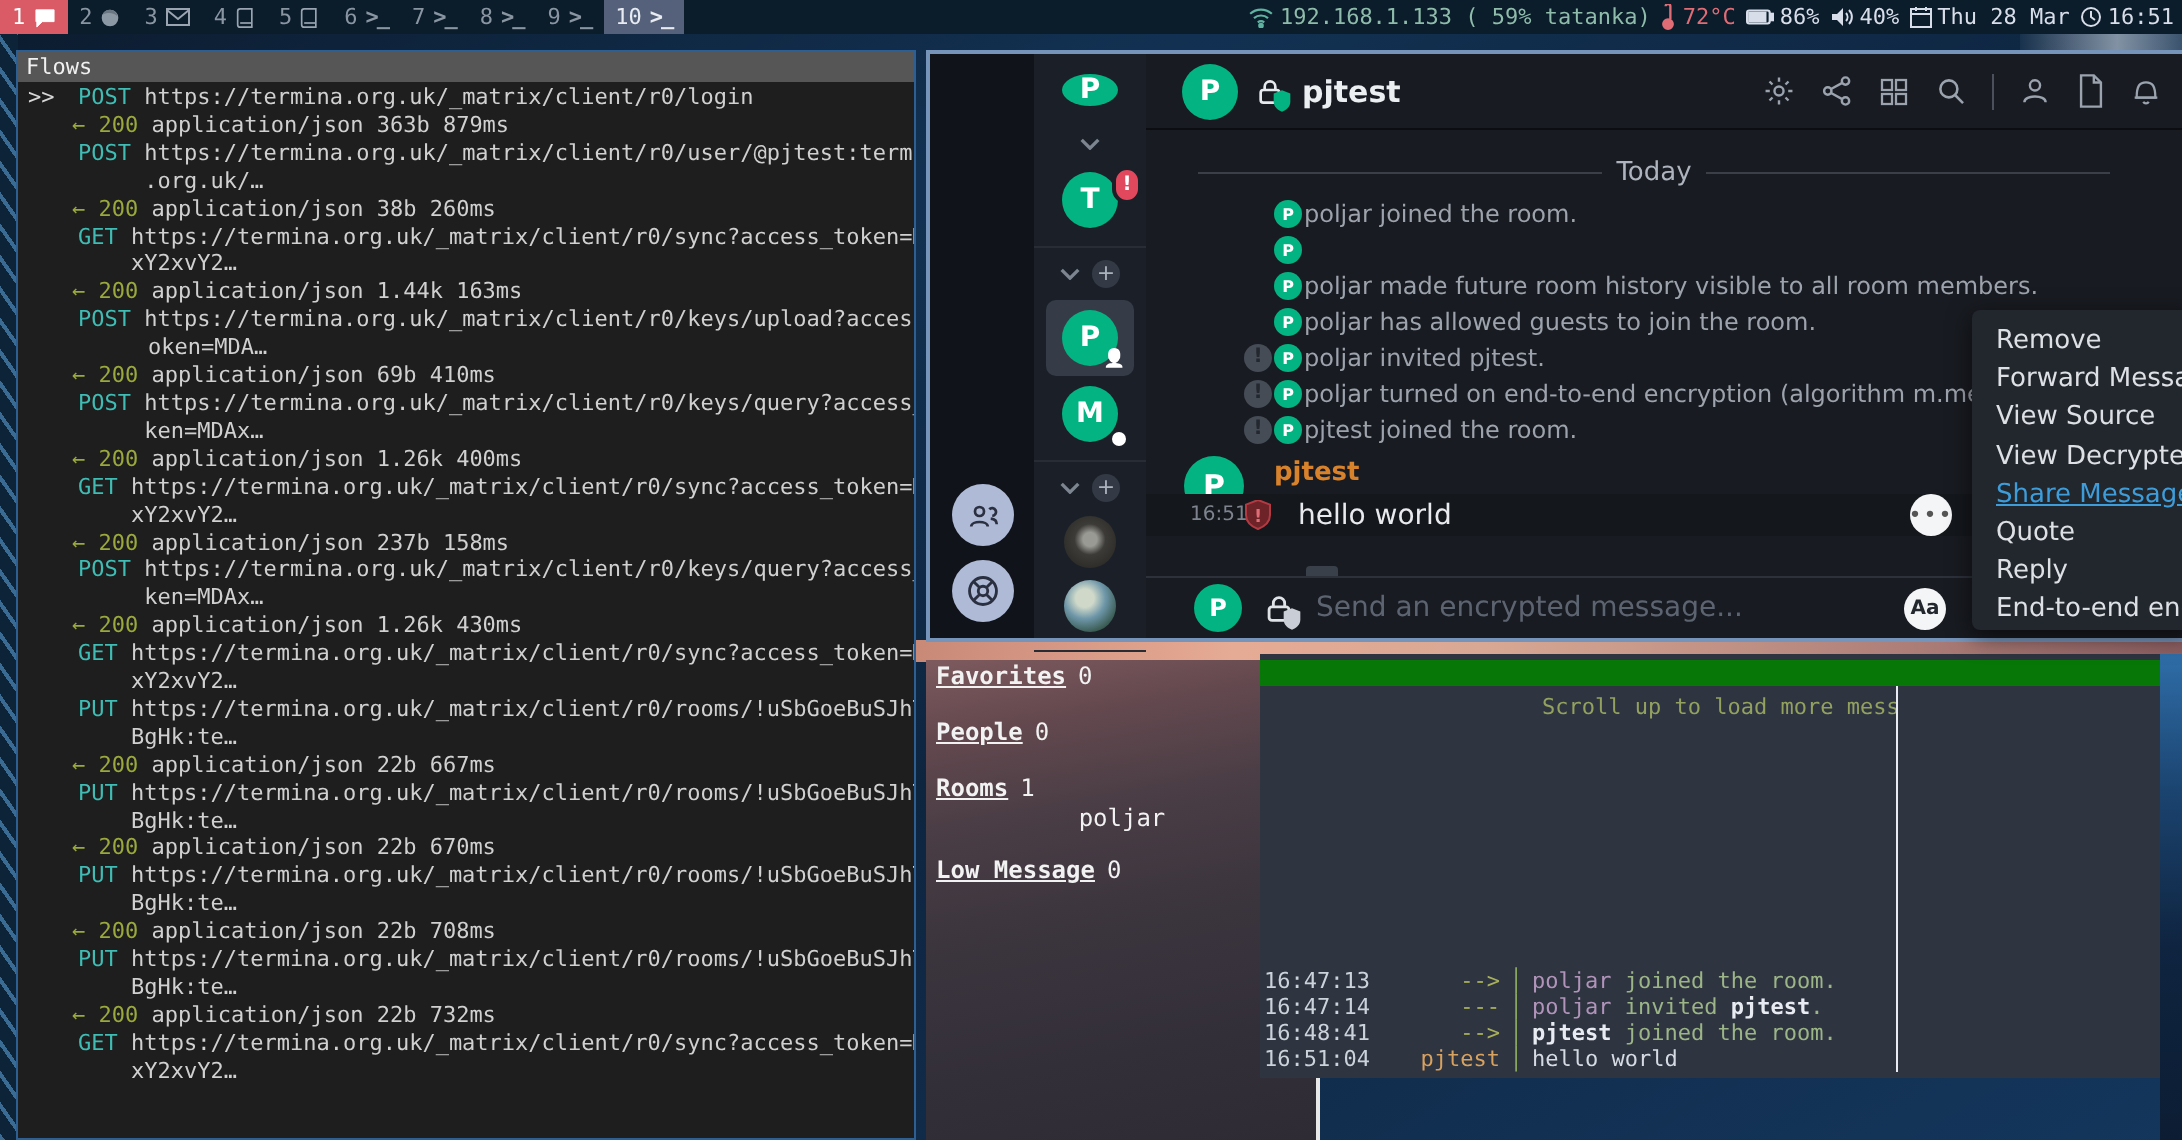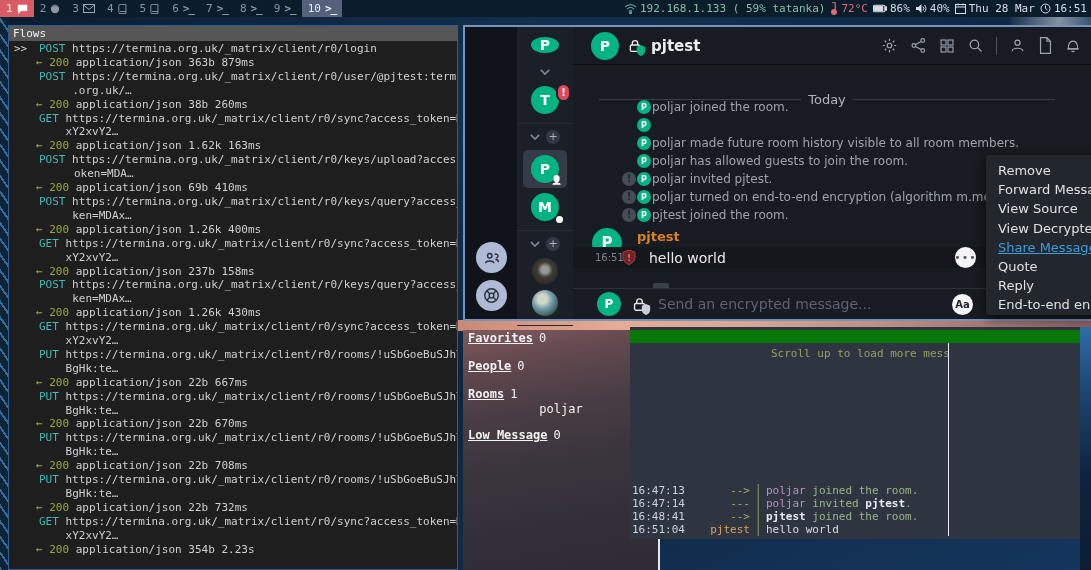--- a/index.html
+++ b/index.html
@@ -78,21 +78,21 @@
   #room-header { height:38px; border-bottom:1px solid #0b0d11; display:flex;
     align-items:center; padding:0 10px 0 18px; flex:none; }
   #rh-av { width:28px; height:28px; font-size:14px; }
   #rh-lock { margin-left:8px; position:relative; }
   #room-name { margin-left:8px; color:#eceff2; font-weight:bold; font-size:15px; }
   #rh-icons { margin-left:auto; display:flex; align-items:center; gap:12px; color:#9aa3ae; }
   .hicon { display:flex; }
   .vdiv { width:1px; height:18px; background:#4a515c; }
 
   #timeline { flex:1; position:relative; overflow:hidden; }
-  #today-row { position:absolute; left:0; right:10px; top:27px; display:flex; align-items:center; gap:7px;
+  #today-row { position:absolute; left:0; right:10px; top:14px; display:flex; align-items:center; gap:7px;
     color:#aeb4bd; font-size:13px; padding:0 26px; }
   #today-row .dline { flex:1; height:1px; background:#3a3f48; }
   #state-events { position:absolute; left:0; right:0; top:33px; }
   .sev { height:18px; display:flex; align-items:center; font-size:12px; color:#9da3ac; }
   .sev .sev-shield { position:absolute; left:49px; }
   .sev .mini-av { position:absolute; left:64px; width:14px; height:14px; font-size:8px; }
   .sev .sev-text { margin-left:79px; white-space:nowrap; }
   .gray-dot { width:14px; height:14px; border-radius:50%; background:#454c56; color:#23272e;
     font-size:10px; font-weight:bold; text-align:center; line-height:14px; }
   #msg-group { position:absolute; left:0; right:0; top:160px; }
@@ -270,21 +270,21 @@
         <div class="fline fresp" style="padding-left: 57px;"><span class="fstatus">← 200</span><span> application/json 363b 879ms</span></div>
       </div>
       <div class="flow">
         <div class="fline"><span class="fmethod">POST</span><span class="furl"> https://termina.org.uk/_matrix/client/r0/user/@pjtest:termina</span></div>
         <div class="fline fcont" style="padding-left: 63.15px;">.org.uk/…</div>
         <div class="fline fresp" style="padding-left: 57px;"><span class="fstatus">← 200</span><span> application/json 38b 260ms</span></div>
       </div>
       <div class="flow">
         <div class="fline"><span class="fmethod">GET</span><span class="furl"> https://termina.org.uk/_matrix/client/r0/sync?access_token=MDA</span></div>
         <div class="fline fcont" style="padding-left: 56.52px;">xY2xvY2…</div>
-        <div class="fline fresp" style="padding-left: 57px;"><span class="fstatus">← 200</span><span> application/json 1.62k 163ms</span></div>
+        <div class="fline fresp" style="padding-left: 57px;"><span class="fstatus">← 200</span><span> application/json 1.44k 163ms</span></div>
       </div>
       <div class="flow">
         <div class="fline"><span class="fmethod">POST</span><span class="furl"> https://termina.org.uk/_matrix/client/r0/keys/upload?access_t</span></div>
         <div class="fline fcont" style="padding-left: 65px;">oken=MDA…</div>
         <div class="fline fresp" style="padding-left: 57px;"><span class="fstatus">← 200</span><span> application/json 69b 410ms</span></div>
       </div>
       <div class="flow">
         <div class="fline"><span class="fmethod">POST</span><span class="furl"> https://termina.org.uk/_matrix/client/r0/keys/query?access_to</span></div>
         <div class="fline fcont" style="padding-left: 63.15px;">ken=MDAx…</div>
         <div class="fline fresp" style="padding-left: 57px;"><span class="fstatus">← 200</span><span> application/json 1.26k 400ms</span></div>
@@ -319,21 +319,20 @@
         <div class="fline fresp" style="padding-left: 57px;"><span class="fstatus">← 200</span><span> application/json 22b 708ms</span></div>
       </div>
       <div class="flow">
         <div class="fline"><span class="fmethod">PUT</span><span class="furl"> https://termina.org.uk/_matrix/client/r0/rooms/!uSbGoeBuSJhTut</span></div>
         <div class="fline fcont" style="padding-left: 56.52px;">BgHk:te…</div>
         <div class="fline fresp" style="padding-left: 57px;"><span class="fstatus">← 200</span><span> application/json 22b 732ms</span></div>
       </div>
       <div class="flow">
         <div class="fline"><span class="fmethod">GET</span><span class="furl"> https://termina.org.uk/_matrix/client/r0/sync?access_token=MDA</span></div>
         <div class="fline fcont" style="padding-left: 56.52px;">xY2xvY2…</div>
-        <div class="fline fresp" style="padding-left: 57px;"><span class="fstatus">← 200</span><span> application/json 354b 2.23s</span></div>
       </div>
     </div>
 </div>
 
 <div id="element-win">
   <div id="tag-col">
     <div class="round-btn" style="top:215px">
       <svg width="18" height="18" viewBox="0 0 24 24" fill="none" stroke="#2a3040" stroke-width="1.8">
         <circle cx="9" cy="9" r="3"></circle>
           <path d="M3.5 19c0-4 11-4 11 0"></path>

